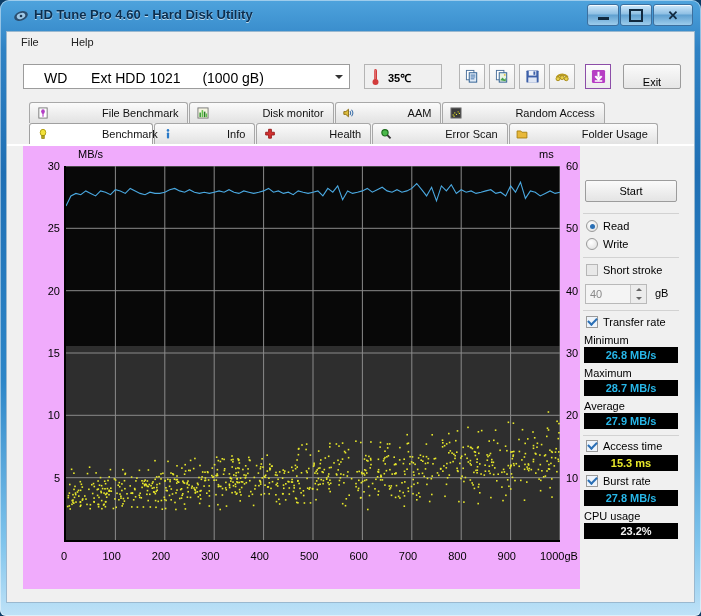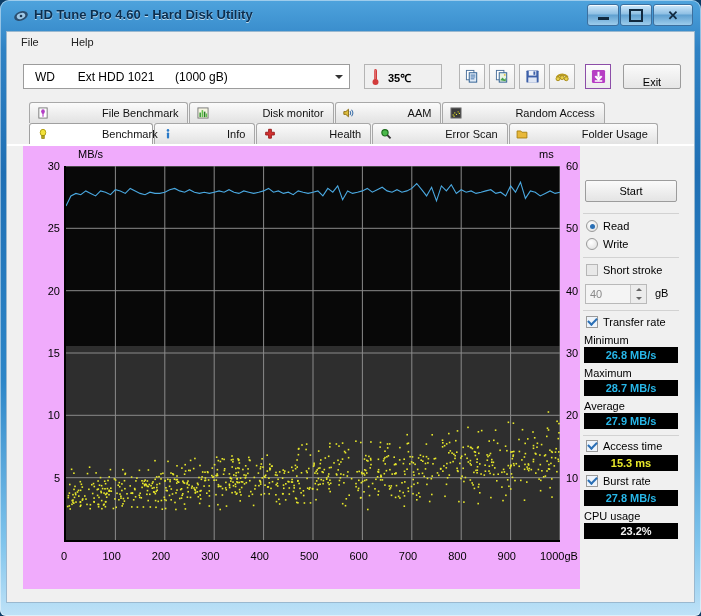--- a/index.html
+++ b/index.html
@@ -30,21 +30,21 @@
   
   .menubar{position:absolute;left:0;top:0;width:687px;height:22px;
            background:#f0f0f0;border-bottom:1px solid #dcdcdc;}
   .menuitem{position:absolute;top:4px;font-size:11px;color:#222;}
 
   
   .toolbar{position:absolute;left:0;top:22px;width:687px;height:48px;
            background:#f0f0f0;border-bottom:1px solid #c8c8c8;}
   .combo{position:absolute;left:16px;top:10px;width:327px;height:25px;
          background:#fff;border:1px solid #9c9c9c;box-sizing:border-box;}
-  .combo .c-txt{position:absolute;left:11px;top:5px;font-size:12px;white-space:nowrap;}
+  .combo .c-txt{position:absolute;left:20px;top:5px;font-size:14px;white-space:nowrap;}
   .combo .c-arrow{position:absolute;right:6px;top:10px;width:0;height:0;
                   border-left:4px solid transparent;border-right:4px solid transparent;
                   border-top:4px solid #333;}
   .tempbox{position:absolute;left:357px;top:10px;width:78px;height:25px;
            background:#f0f0f0;border:1px solid #b4b4b4;box-sizing:border-box;}
   .thermo{position:absolute;left:5px;top:3px;width:11px;height:18px;}
   .temptxt{position:absolute;left:23px;top:5px;font-size:11px;font-weight:bold;}
   .tbtn{position:absolute;top:10px;width:26px;height:25px;border:1px solid #b4b4b4;
         background:linear-gradient(180deg,#fdfdfd,#ececec);box-sizing:border-box;
         display:flex;align-items:center;justify-content:center;}

